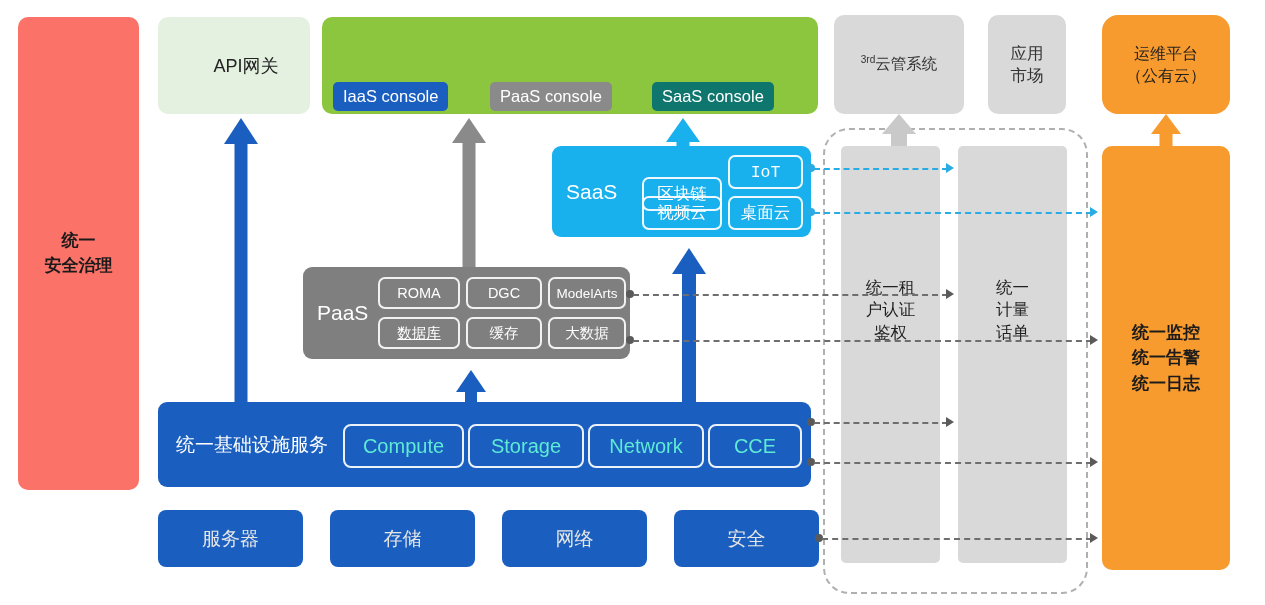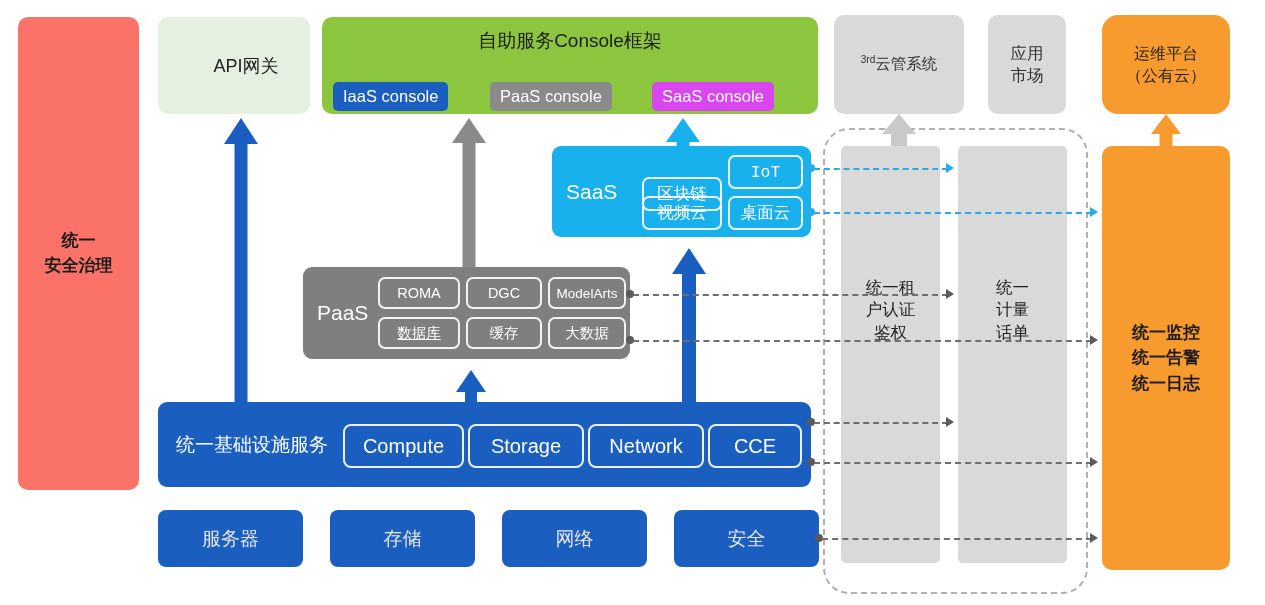--- a/index.html
+++ b/index.html
@@ -41,21 +41,21 @@
     text-align:center;color:#1d1d1d;font-size:19px;
   }
   .console-chip{
     position:absolute;top:65px;height:29px;
     display:flex;align-items:center;justify-content:center;
     color:#ffffff;font-size:16.5px;border-radius:5px;
     padding:0 10px;white-space:nowrap;
   }
   #chip-iaas{left:11px;background:#1a5fc0;}
   #chip-paas{left:168px;background:#8a8a8a;}
-  #chip-saas{left:330px;background:#d946ef;}
+  #chip-saas{left:330px;background:#0f766e;}
 
   
   #third-cloud{
     left:834px;top:15px;width:130px;height:99px;
     background:#d9d9d9;border-radius:10px;color:#333;font-size:15.5px;
   }
   #app-market{
     left:988px;top:15px;width:78px;height:99px;
     background:#d9d9d9;border-radius:10px;color:#333;font-size:16.5px;line-height:1.3;
   }
@@ -135,21 +135,21 @@
     background:#1a5fc0;border-radius:9px;display:block;
   }
   #iaas-label{
     position:absolute;left:18px;top:50%;transform:translateY(-50%);
     color:#ffffff;font-size:19px;white-space:nowrap;
   }
   .iaas-chip{
     position:absolute;top:22px;height:40px;
     border:2px solid rgba(255,255,255,.92);border-radius:8px;
     display:flex;align-items:center;justify-content:center;
-    color:#ffffff;font-size:20px;background:transparent;
+    color:#5eead4;font-size:20px;background:transparent;
   }
   #ic-compute{left:185px;width:117px;}
   #ic-storage{left:310px;width:112px;}
   #ic-network{left:430px;width:112px;}
   #ic-cce{left:550px;width:90px;}
 
   
   .bottom-box{
     position:absolute;top:510px;height:57px;border-radius:8px;
     background:#1a5fc0;color:#e5e5e5;font-size:19px;
@@ -192,21 +192,20 @@
   <div class="box" id="sec-gov">
     <span style="white-space:pre-line">统一
 安全治理</span>
   </div>
 
   <div class="box" id="api-gw">
     <span>API网关</span>
   </div>
 
   <div class="box" id="console-frame">
-    <div id="console-title">自助服务Console框架</div>
     <div class="console-chip" id="chip-iaas">
       <span>IaaS console</span>
     </div>
     <div class="console-chip" id="chip-paas">
       <span>PaaS console</span>
     </div>
     <div class="console-chip" id="chip-saas">
       <span>SaaS console</span>
     </div>
   </div>

